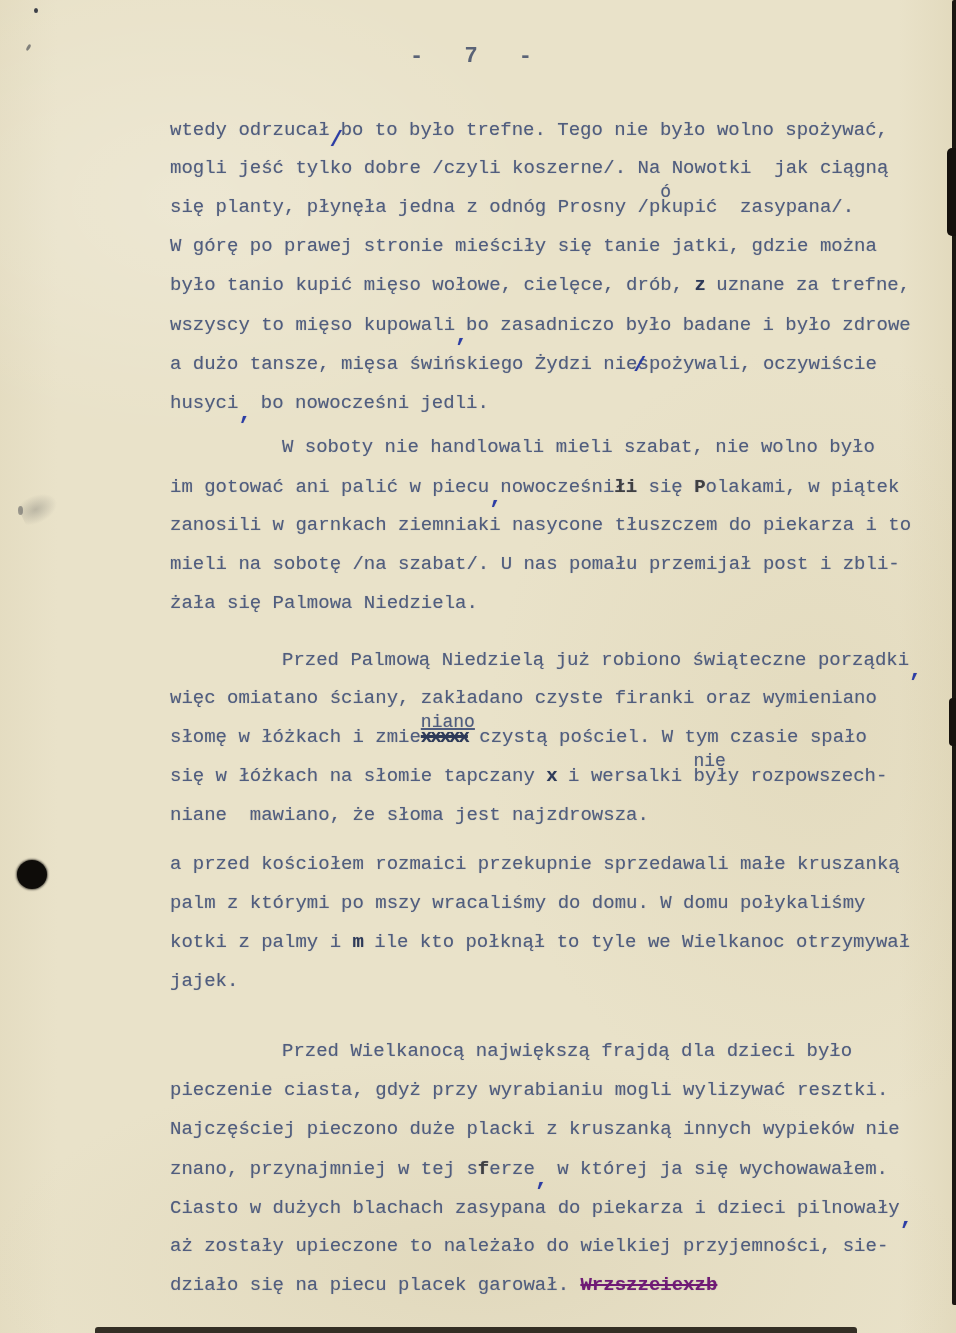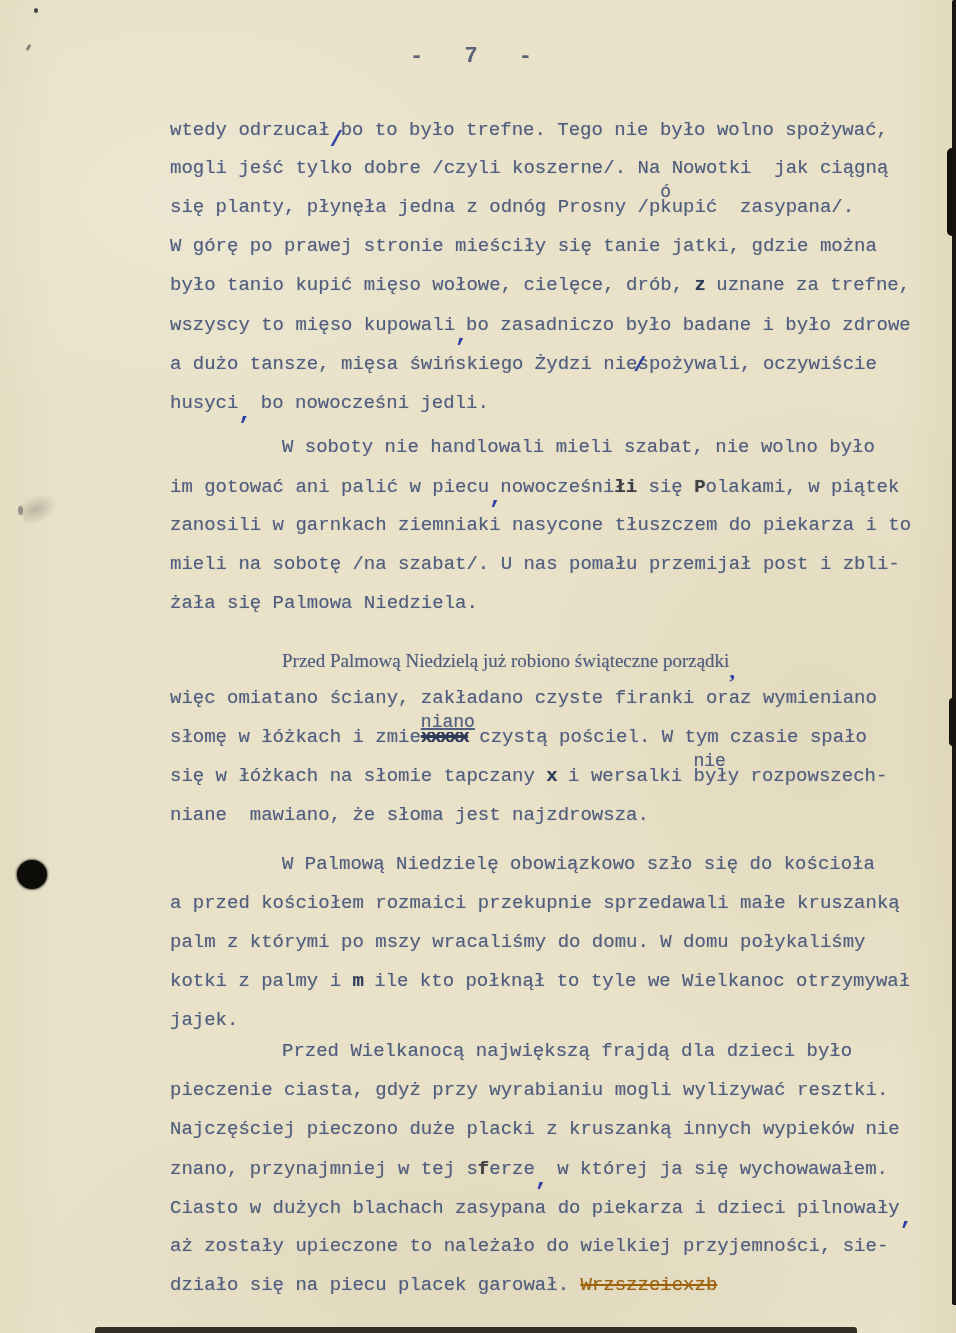--- a/index.html
+++ b/index.html
@@ -32,21 +32,21 @@
   .seg-b{color:#404040;font-weight:bold;text-shadow:0 0 1px rgba(44,61,166,.5);}
   .seg-bsub{
     display:inline-block;width:11px;overflow:visible;position:relative;top:11px;
     color:#2c3da6;font-weight:bold;font-size:22px;
   }
   .seg-bslash{
     display:inline-block;width:0;overflow:visible;position:relative;left:-4px;top:2px;
     color:#2c3da6;font-weight:bold;font-size:21px;
   }
   .seg-st{color:#2e3a58;font-weight:bold;letter-spacing:-1px;}
-  .seg-xout{color:#a16207;font-weight:normal;text-decoration:line-through;text-decoration-thickness:2px;}
+  .seg-xout{color:#701a75;font-weight:bold;text-decoration:line-through;text-decoration-thickness:2px;}
   .seg-sup{
     display:inline-block;width:0;overflow:visible;position:relative;top:-15px;
     font-size:18px;color:#505d7e;white-space:pre;
   }
   .seg-ul{text-decoration:underline;text-decoration-thickness:2px;}
   .seg-stblob{
     color:#2e3a58;font-weight:bold;letter-spacing:-2px;
     text-decoration:line-through;text-decoration-thickness:3px;
   }
   
@@ -90,28 +90,27 @@
       <div class="text-line"><span class="seg-t">husyci</span><span class="seg-bsub">,</span><span class="seg-t"> bo nowocześni jedli.</span></div>
     </div>
     <div class="paragraph" style="top: 428px;">
       <div class="text-line" style="padding-left: 112px;"><span class="seg-t">W soboty nie handlowali mieli szabat, nie wolno było</span></div>
       <div class="text-line"><span class="seg-t">im gotować ani palić w piecu</span><span class="seg-bsub">,</span><span class="seg-t">nowocześni</span><span class="seg-b">łi</span><span class="seg-t"> się </span><span class="seg-b">P</span><span class="seg-t">olakami, w piątek</span></div>
       <div class="text-line"><span class="seg-t">zanosili w garnkach ziemniaki nasycone tłuszczem do piekarza i to</span></div>
       <div class="text-line"><span class="seg-t">mieli na sobotę /na szabat/. U nas pomału przemijał post i zbli-</span></div>
       <div class="text-line"><span class="seg-t">żała się Palmowa Niedziela.</span></div>
     </div>
     <div class="paragraph" style="top: 640px;">
-      <div class="text-line" style="padding-left: 112px; font-family: Liberation Serif, serif;"><span class="seg-t">Przed Palmową Niedzielą już robiono świąteczne porządki</span><span class="seg-bsub">,</span></div>
+      <div class="text-line" style="padding-left: 112px;"><span class="seg-t">Przed Palmową Niedzielą już robiono świąteczne porządki</span><span class="seg-bsub">,</span></div>
       <div class="text-line"><span class="seg-t">więc omiatano ściany, zakładano czyste firanki oraz wymieniano</span></div>
       <div class="text-line"><span class="seg-t">słomę w łóżkach i zmie</span><span class="seg-sup seg-ul">niano</span><span class="seg-stblob">xxxxx</span><span class="seg-t"> czystą pościel. W tym czasie spało</span></div>
       <div class="text-line"><span class="seg-t">się w łóżkach na słomie tapczany </span><span class="seg-st">x</span><span class="seg-t"> i wersalki </span><span class="seg-sup">nie</span><span class="seg-t">były rozpowszech-</span></div>
       <div class="text-line"><span class="seg-t">niane  mawiano, że słoma jest najzdrowsza.</span></div>
     </div>
     <div class="paragraph" style="top: 845px;">
-      <div class="text-line" style="padding-left: 112px;"><span class="seg-t">W Palmową Niedzielę obowiązkowo szło się do kościoła</span></div>
       <div class="text-line"><span class="seg-t">a przed kościołem rozmaici przekupnie sprzedawali małe kruszanką</span></div>
       <div class="text-line"><span class="seg-t">palm z którymi po mszy wracaliśmy do domu. W domu połykaliśmy</span></div>
       <div class="text-line"><span class="seg-t">kotki z palmy i </span><span class="seg-st">m</span><span class="seg-t"> ile kto połknął to tyle we Wielkanoc otrzymywał</span></div>
       <div class="text-line"><span class="seg-t">jajek.</span></div>
     </div>
     <div class="paragraph" style="top: 1032px;">
       <div class="text-line" style="padding-left: 112px;"><span class="seg-t">Przed Wielkanocą największą frajdą dla dzieci było</span></div>
       <div class="text-line"><span class="seg-t">pieczenie ciasta, gdyż przy wyrabianiu mogli wylizywać resztki.</span></div>
       <div class="text-line"><span class="seg-t">Najczęściej pieczono duże placki z kruszanką innych wypieków nie</span></div>
       <div class="text-line"><span class="seg-t">znano, przynajmniej w tej s</span><span class="seg-b">f</span><span class="seg-t">erze</span><span class="seg-bsub">,</span><span class="seg-t"> w której ja się wychowawałem.</span></div>

